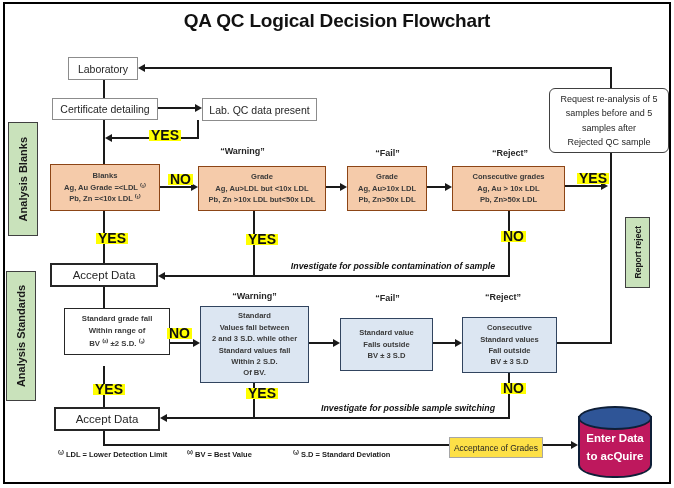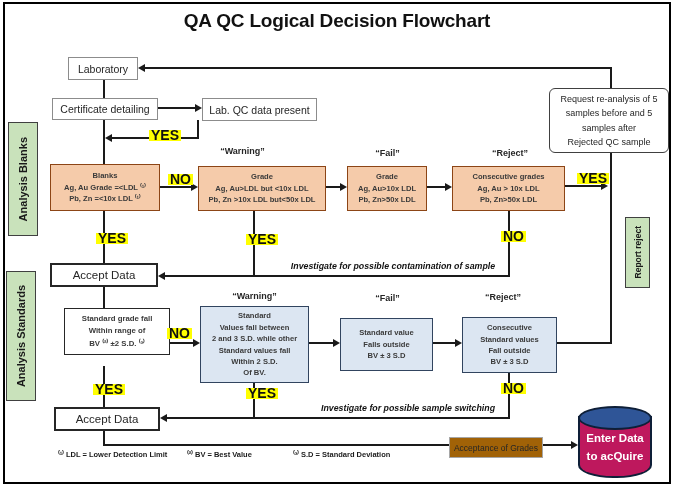--- a/index.html
+++ b/index.html
@@ -12,21 +12,21 @@
        text-align:center;white-space:pre-line;z-index:2;box-sizing:border-box;}
   .plain{background:#fff;border:1px solid #8c8c8c;font-size:10.5px;}
   .strong{background:#fff;border:2px solid #262626;font-size:11.5px;}
   .salmon{background:#F5CBAA;border:1.6px solid #8C4516;font-size:7.6px;font-weight:bold;
           color:#3a3a3a;line-height:1.5;}
   .blue{background:#DCE6F2;border:1.5px solid #31445F;font-size:7.6px;font-weight:bold;
         color:#3a3a3a;line-height:1.5;}
   .whitehard{background:#fff;border:1.5px solid #262626;font-size:7.8px;font-weight:bold;
         color:#3a3a3a;line-height:1.6;}
   .request{background:#fff;border:1.5px solid #404040;font-size:9px;line-height:1.6;}
-  .accgr{background:#a16207;border:1px solid #a6a6a6;font-size:8.5px;}
+  .accgr{background:#fde047;border:1px solid #a6a6a6;font-size:8.5px;}
   .vbox{position:absolute;background:#C9E2BB;border:1.5px solid #404040;display:flex;
         align-items:center;justify-content:center;z-index:2;box-sizing:border-box;}
   .vbox span{writing-mode:vertical-rl;transform:rotate(180deg);white-space:nowrap;
         font-weight:bold;color:#1a1a1a;}
   .stageLabel{position:absolute;font-size:9px;font-weight:bold;text-align:center;z-index:2;}
   .tag{position:absolute;background:#FFFF00;color:#111;font-size:14px;font-weight:bold;
        padding:0 2px;line-height:11px;z-index:4;}
   .hline,.vline{position:absolute;background:#1a1a1a;z-index:1;}
   .hline{height:2px;}
   .vline{width:2px;}

